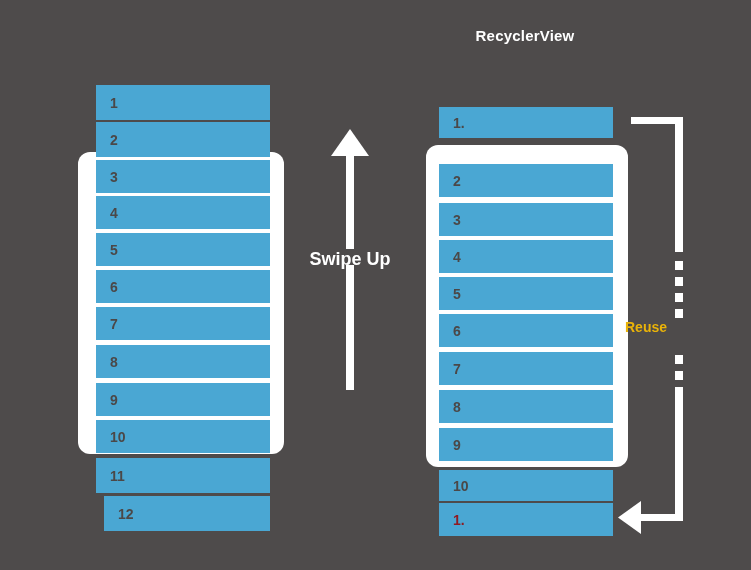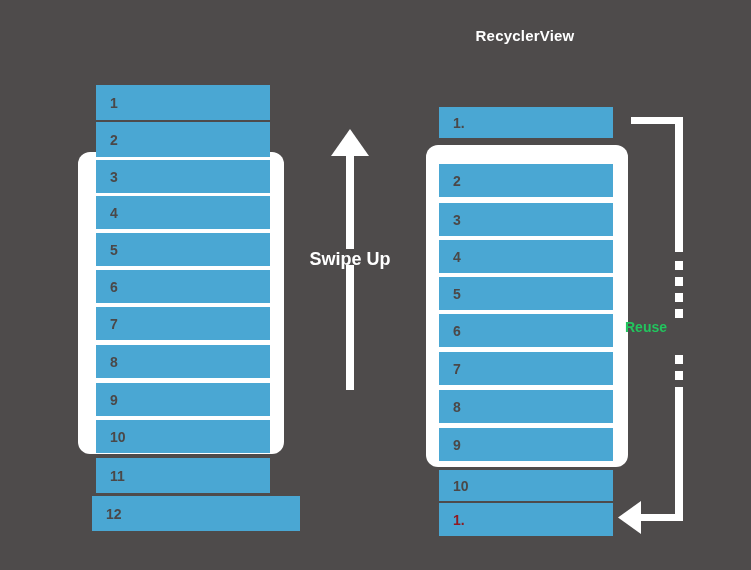--- a/index.html
+++ b/index.html
@@ -63,21 +63,21 @@
     font-size:18px;
     white-space:nowrap;
   }
 
   
   #reuse-group{position:absolute;left:600px;top:105px;width:110px;height:430px;}
   #reuse-label{
     position:absolute;
     left:25px;top:214px;width:110px;
     text-align:left;
-    color:#22c55e;
+    color:#eab308;
     font-weight:bold;
     font-size:14px;
     white-space:nowrap;
   }
   svg{display:block;overflow:visible;}
 </style>
 </head>
 <body>
 
 <div id="stage">
@@ -116,21 +116,21 @@
       </div>
       <div class="row" style="left: 96px; top: 383px; width: 174px; height: 33px;">
         <span class="num">9</span>
       </div>
       <div class="row" style="left: 96px; top: 420px; width: 174px; height: 33px;">
         <span class="num">10</span>
       </div>
       <div class="row" style="left: 96px; top: 458px; width: 174px; height: 35px;">
         <span class="num">11</span>
       </div>
-      <div class="row" style="left: 92px; top: 496px; width: 208px; height: 35px;">
+      <div class="row" style="left: 104px; top: 496px; width: 166px; height: 35px;">
         <span class="num">12</span>
       </div>
     </div>
   <div id="recyclerview-column">
       <div class="row" style="left: 439px; top: 107px; width: 174px; height: 31px;">
         <span class="num">1.</span>
       </div>
       <div class="row" style="left: 439px; top: 164px; width: 174px; height: 33px;">
         <span class="num">2</span>
       </div>

